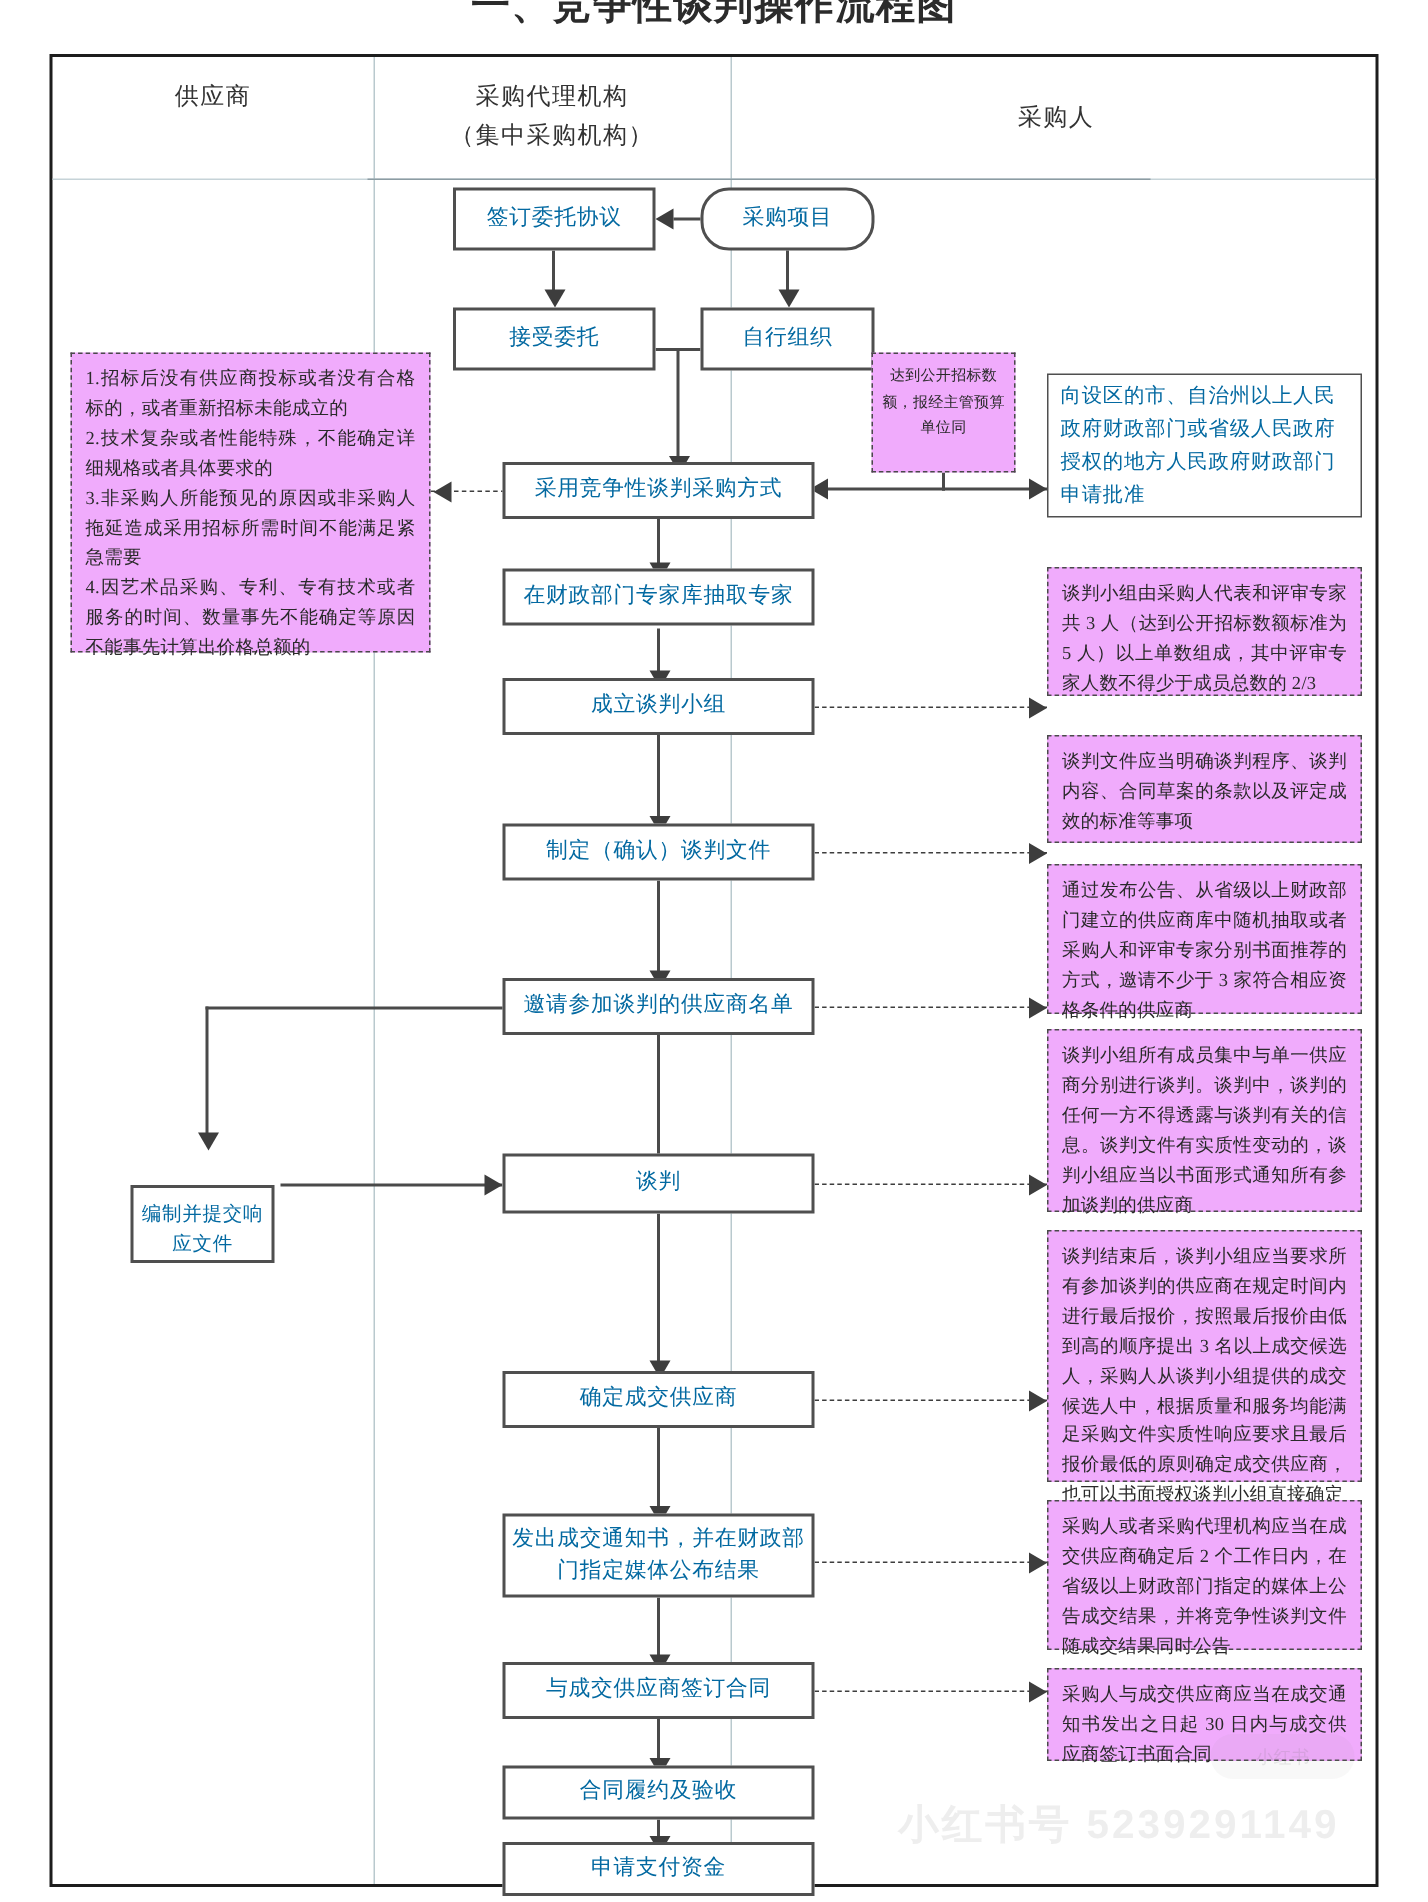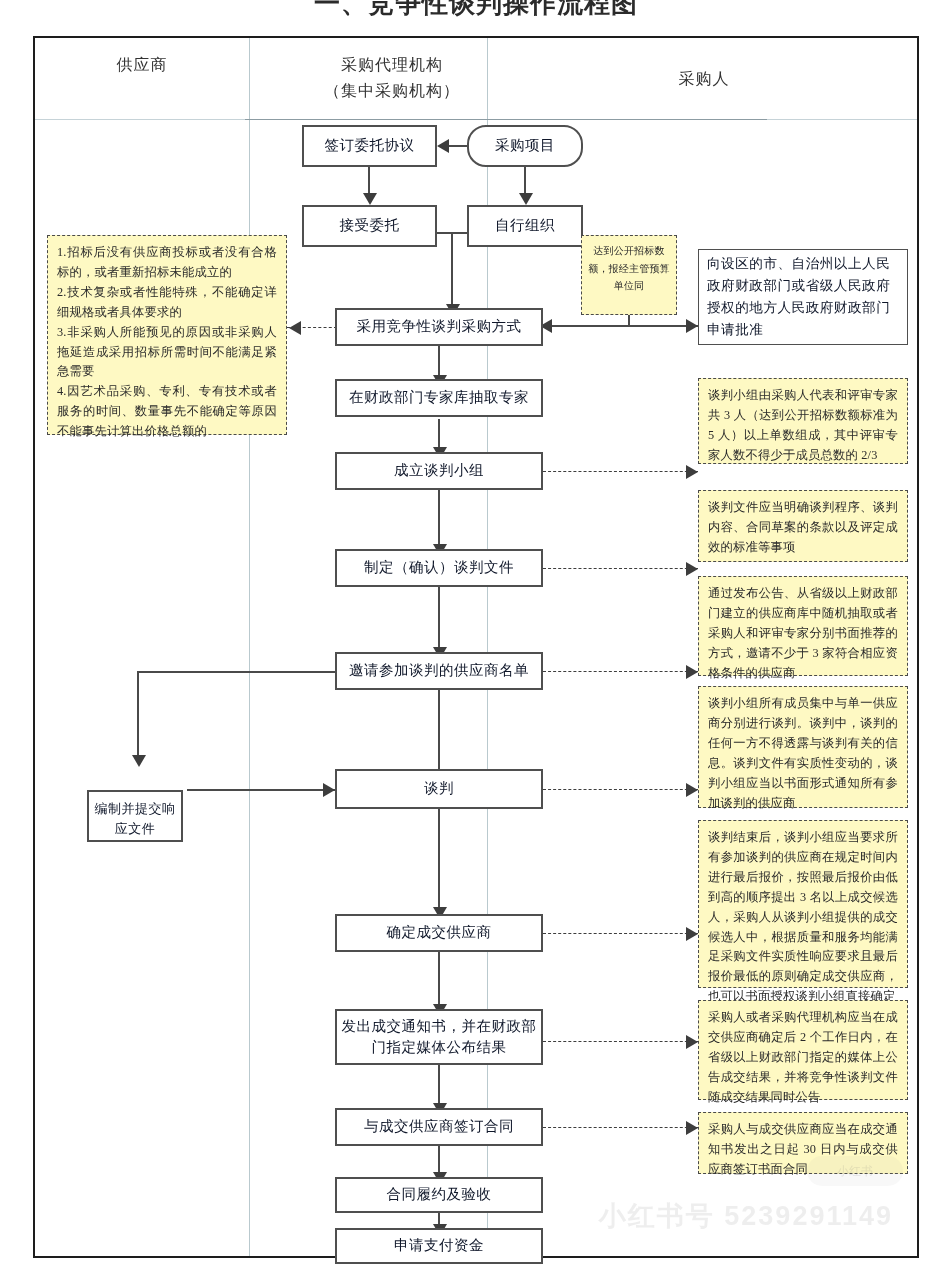--- a/index.html
+++ b/index.html
@@ -64,46 +64,46 @@
   
   .lane-title {
     position: absolute;
     text-align: center;
     font-size: 16px;
     color: #333;
     line-height: 26px;
     letter-spacing: 1px;
   }
   #lane-title-1 { left: 0;     top: 14px; width: 214px; }
-  #lane-title-2 { left: 214px; top: 14px; width: 238px; margin-left: 24px; }
+  #lane-title-2 { left: 214px; top: 14px; width: 238px; }
   #lane-title-3 { left: 452px; top: 28px; width: 434px; }
 
   
   .box {
     position: absolute;
     border: 2px solid #4f4f4f;
     background: #fff;
     display: flex;
     align-items: center;
     justify-content: center;
     text-align: center;
     font-size: 14.5px;
-    color: #0f172a;
+    color: #0369a1;
     line-height: 1.45;
     letter-spacing: 0.5px;
     padding: 2px 4px;
     z-index: 4;
   }
   .box.thin { border-width: 1.6px; }
 
   
   .note {
     position: absolute;
     border: 1.6px dashed #4a4a4a;
-    background: #fef9c3;
+    background: #f0abfc;
     font-size: 12.3px;
     color: #2a2a2a;
     line-height: 1.62;
     letter-spacing: 0.2px;
     padding: 7px 9px;
     text-align: justify;
     z-index: 4;
   }
   .note.center { text-align: center; }
 

